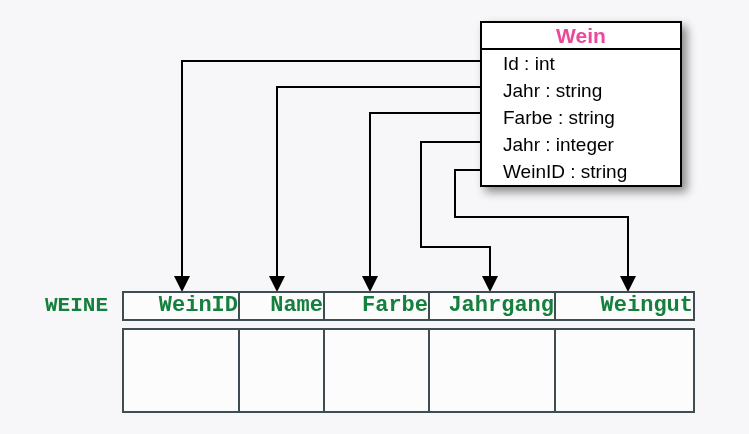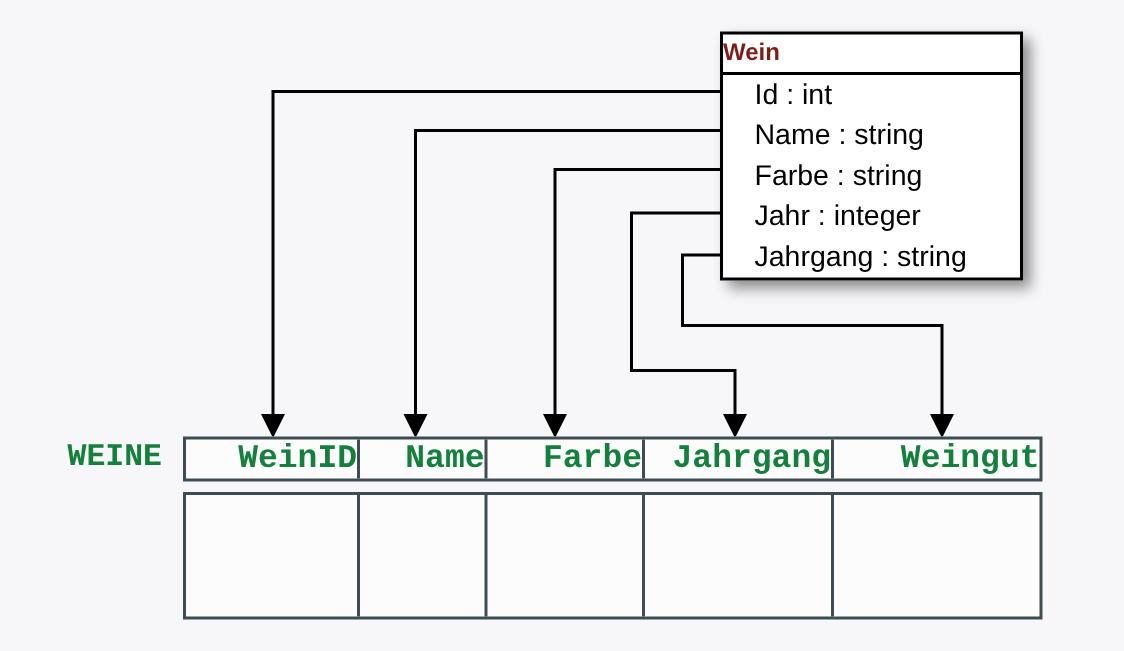--- a/index.html
+++ b/index.html
@@ -12,22 +12,22 @@
   .arrows-layer polyline { fill:none; stroke:#000; stroke-width:2; }
   .arrows-layer polygon  { fill:#000; stroke:none; }
 
   
   .uml {
     position:absolute; left:480px; top:21px; width:202px;
     background:#ffffff; border:2px solid #000; box-sizing:border-box;
     box-shadow:5px 5px 9px rgba(0,0,0,0.45);
   }
   .uml-title {
-    height:25px; line-height:25px; 
-    font-weight:bold; font-size:16px; color:#7f1d1d;
+    height:25px; line-height:25px; text-align:center;
+    font-weight:bold; font-size:21px; color:#ec4899;
     border-bottom:2px solid #000;
   }
   .uml-attrs { padding:0; }
   .uml-attr {
     height:27px; line-height:27px; padding-left:21px;
     font-size:19px; color:#000; white-space:nowrap;
   }
 
   
   .mono {
@@ -78,24 +78,24 @@
     <g>
       <polyline points="480,170 455,170 455,217 628,217 628,278"></polyline>
       <polygon points="620,276 636,276 628,292"></polygon>
     </g>
   </svg>
 
   <div class="uml">
     <div class="uml-title">Wein</div>
     <div class="uml-attrs">
       <div class="uml-attr">Id : int</div>
-      <div class="uml-attr">Name : string</div>
+      <div class="uml-attr">Jahr : string</div>
       <div class="uml-attr">Farbe : string</div>
       <div class="uml-attr">Jahr : integer</div>
-      <div class="uml-attr">Jahrgang : string</div>
+      <div class="uml-attr">WeinID : string</div>
     </div>
   </div>
 
   <div class="tlabel mono">WEINE</div>
 
   <div class="trow thead">
     <div class="cell mono c0">WeinID</div>
     <div class="cell mono c1">Name</div>
     <div class="cell mono c2">Farbe</div>
     <div class="cell mono c3">Jahrgang</div>

